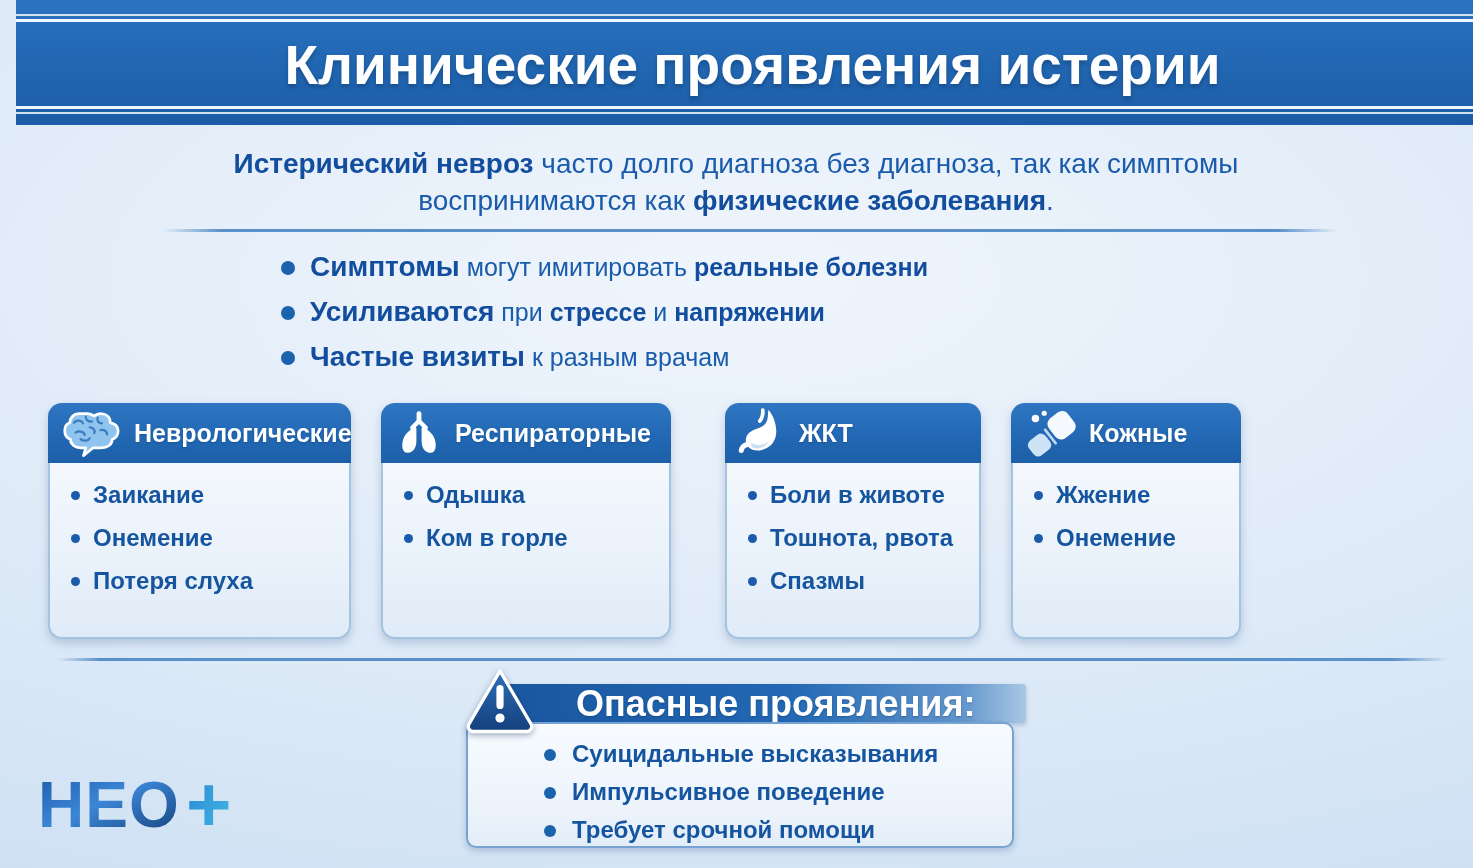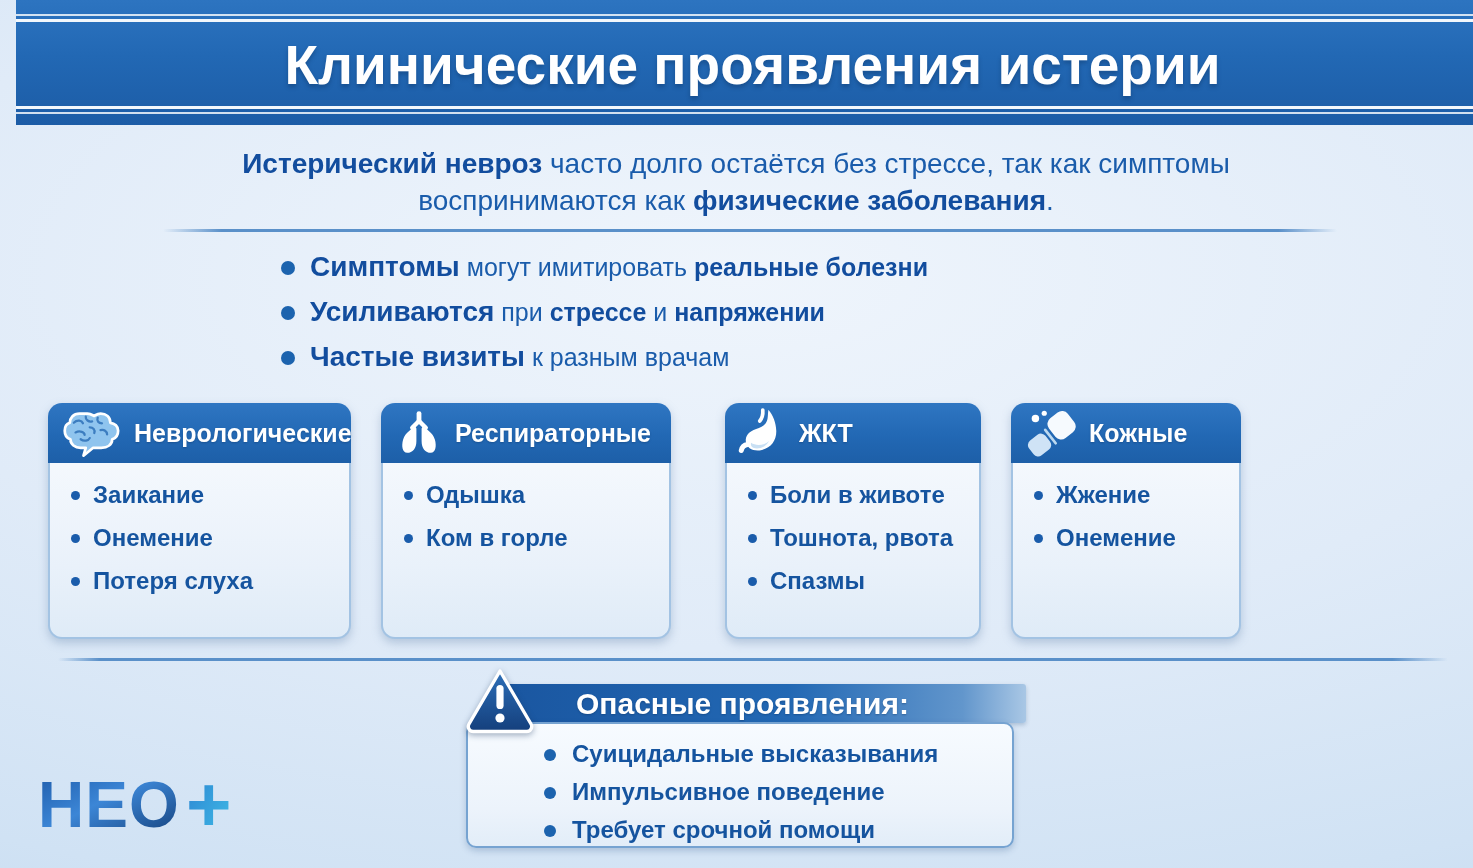--- a/index.html
+++ b/index.html
@@ -67,21 +67,21 @@
     background:linear-gradient(90deg, rgba(90,144,201,0) 0%, #5a90c9 3%, #5a90c9 96%, rgba(90,144,201,0) 100%);
   }
   
   .warning{ position:absolute; top:666px; left:462px; width:560px; height:184px; }
   .warn-band{
     position:absolute; left:36px; top:18px; width:528px; height:39px;
     background:linear-gradient(90deg,#1a56a0 0%,#2268b4 55%,#6296cc 88%,#a9c7e5 100%);
     border-radius:3px; display:flex; align-items:center;
     box-shadow:0 2px 4px rgba(30,70,120,.25);
   }
-  .warn-band .wt{ color:#fff; font-size:30px; font-weight:bold; margin-left:78px; text-shadow:0 1px 2px rgba(10,40,80,.35); }
+  .warn-band .wt{ color:#fff; font-size:36px; font-weight:bold; margin-left:78px; text-shadow:0 1px 2px rgba(10,40,80,.35); }
   .warn-body{
     position:absolute; left:4px; top:56px; width:548px; height:126px;
     background:linear-gradient(180deg,#f7fbff 0%,#ecf3fb 70%,#e2edf8 100%);
     border:2px solid #76a3d1; border-radius:10px;
     box-shadow:0 3px 6px rgba(45,85,135,.25);
     padding:17px 10px 0 76px;
   }
   .wi{ display:flex; align-items:baseline; margin-bottom:12px; }
   .wi-dot{ width:12px; height:12px; border-radius:50%; background:#1c63ae; margin-right:16px; flex:0 0 auto; transform:translateY(-1px); }
   .wi-text{ font-size:24px; font-weight:bold; color:#15549f; line-height:26px; }
@@ -95,21 +95,21 @@
 <div class="slide">
 
   <div class="banner">
     <div class="line l-t1"></div>
     <div class="line l-t2"></div>
     <div class="line l-b1"></div>
     <div class="line l-b2"></div>
     <h1>Клинические проявления истерии</h1>
   </div>
 
-  <p class="intro"><b>Истерический невроз</b><span> часто долго остаётся без стрессе, так как симптомы воспринимаются как </span><b>физические заболевания</b><span>.</span></p>
+  <p class="intro"><b>Истерический невроз</b><span> часто долго диагноза без диагноза, так как симптомы воспринимаются как </span><b>физические заболевания</b><span>.</span></p>
   <div class="divider1"></div>
 
   <div class="key-points">
     <div class="kp-item">
       <span class="kp-dot"></span>
       <span class="kp-text"><b class="lead">Симптомы</b><span> могут имитировать </span><b>реальные болезни</b><span></span><b></b></span>
     </div>
     <div class="kp-item">
       <span class="kp-dot"></span>
       <span class="kp-text"><b class="lead">Усиливаются</b><span> при </span><b>стрессе</b><span> и </span><b>напряжении</b></span>

